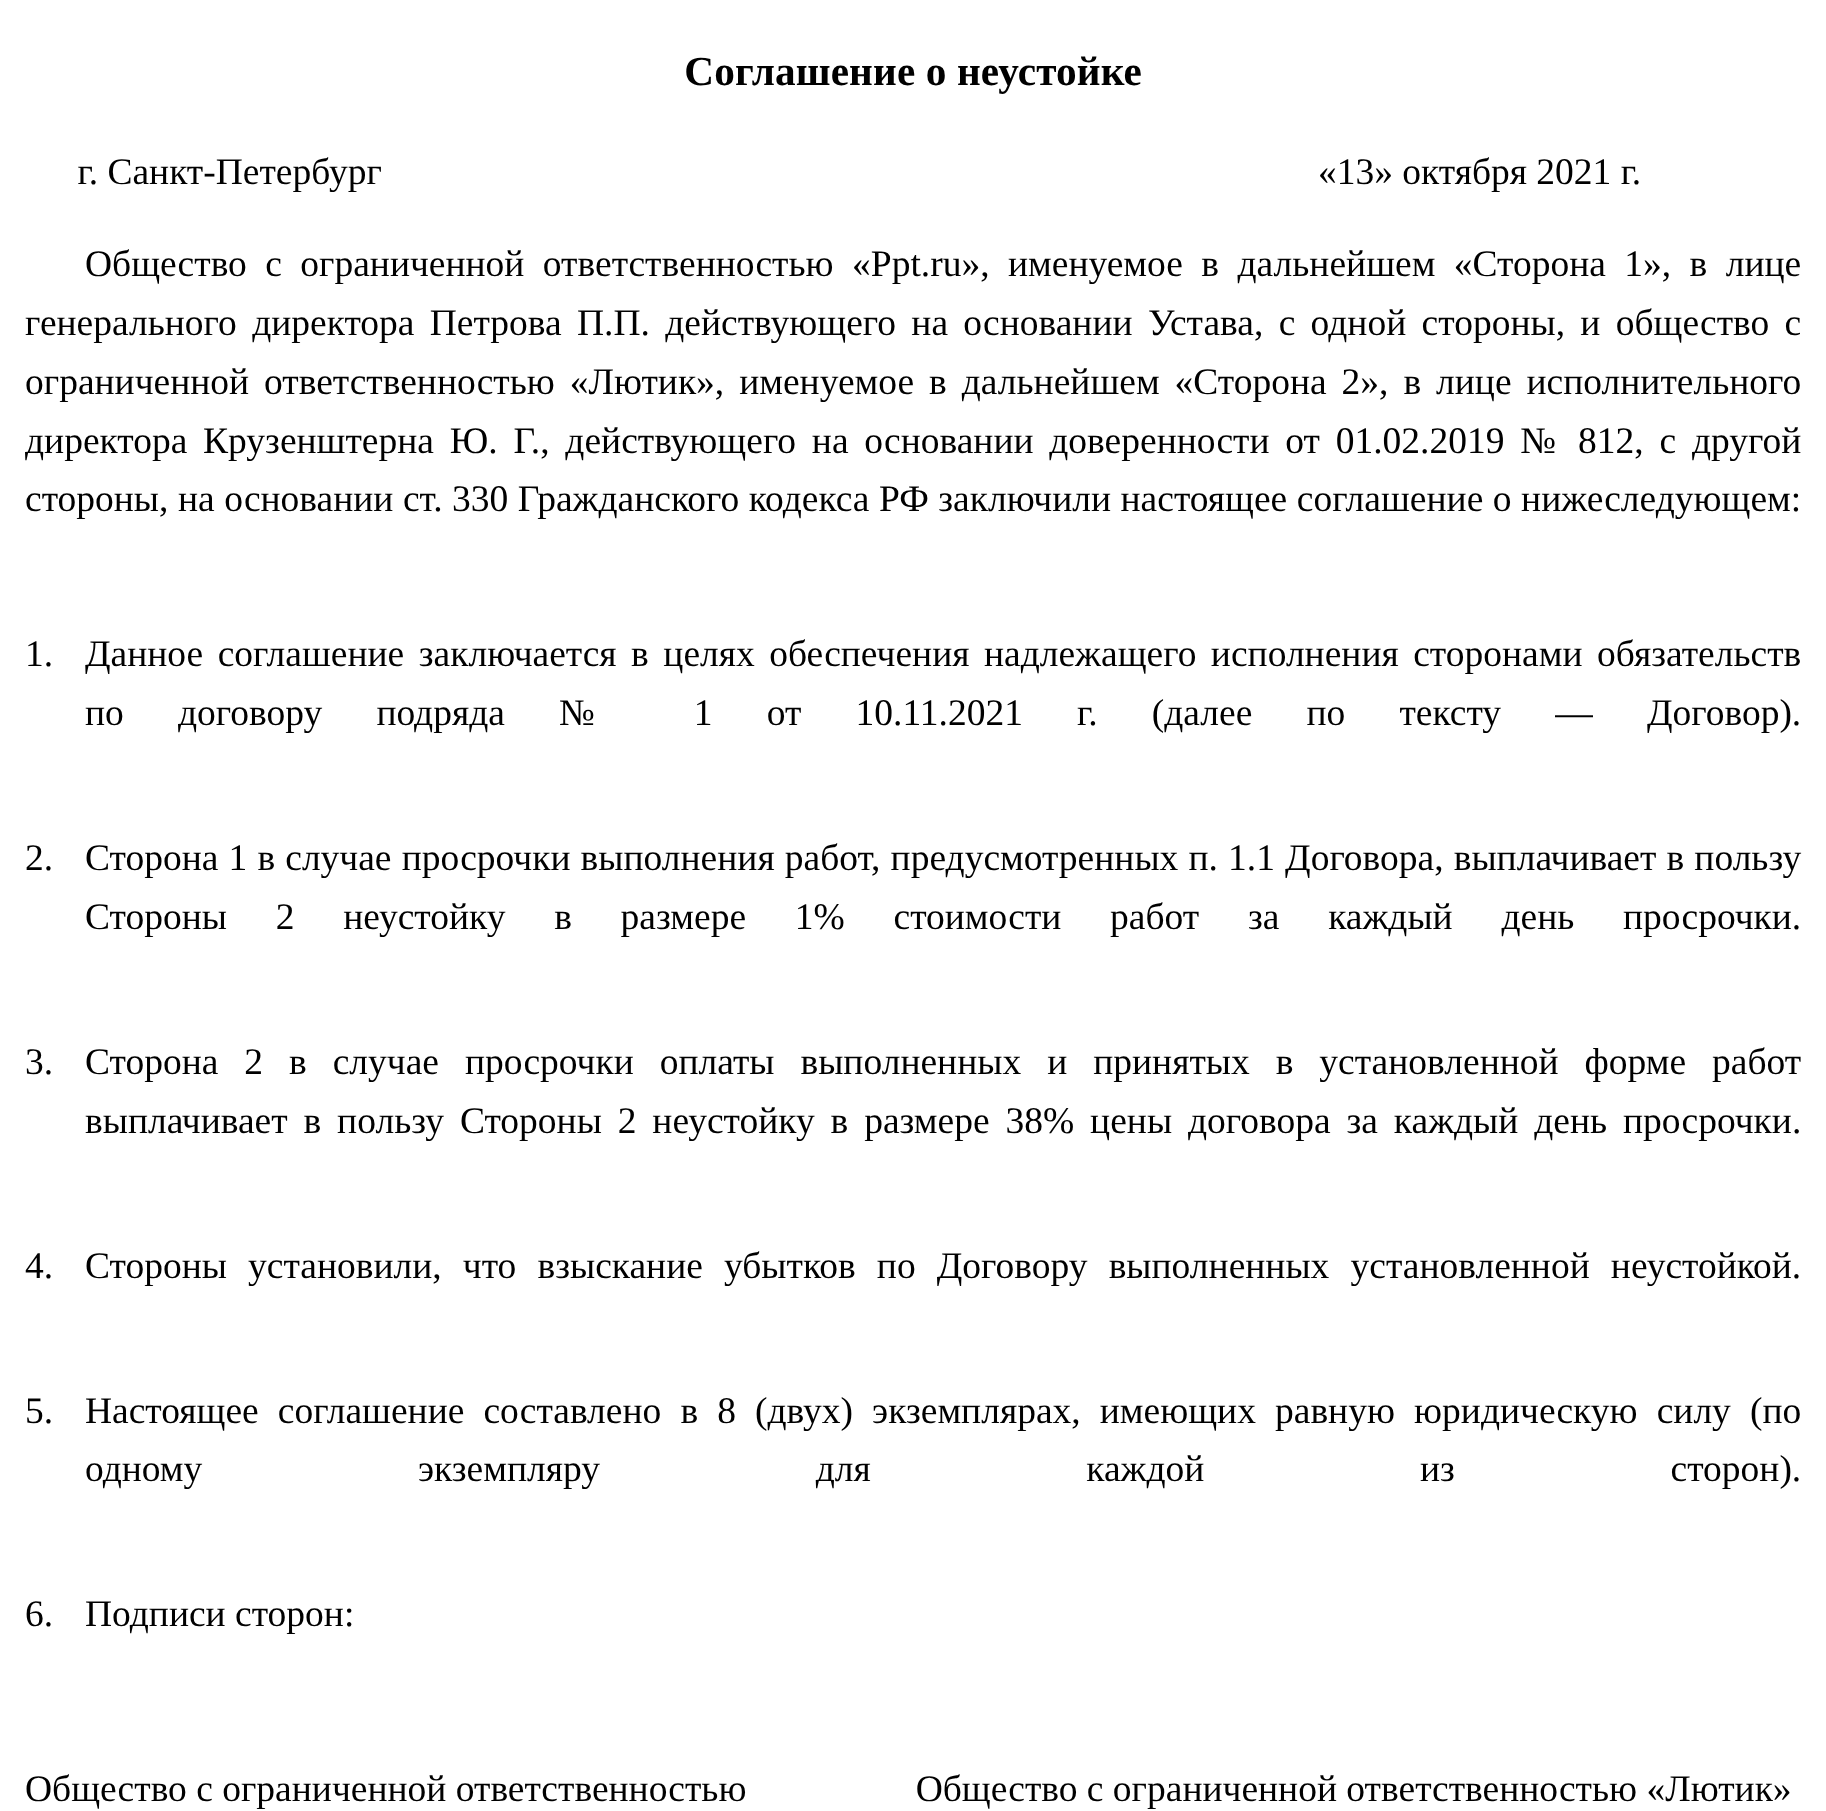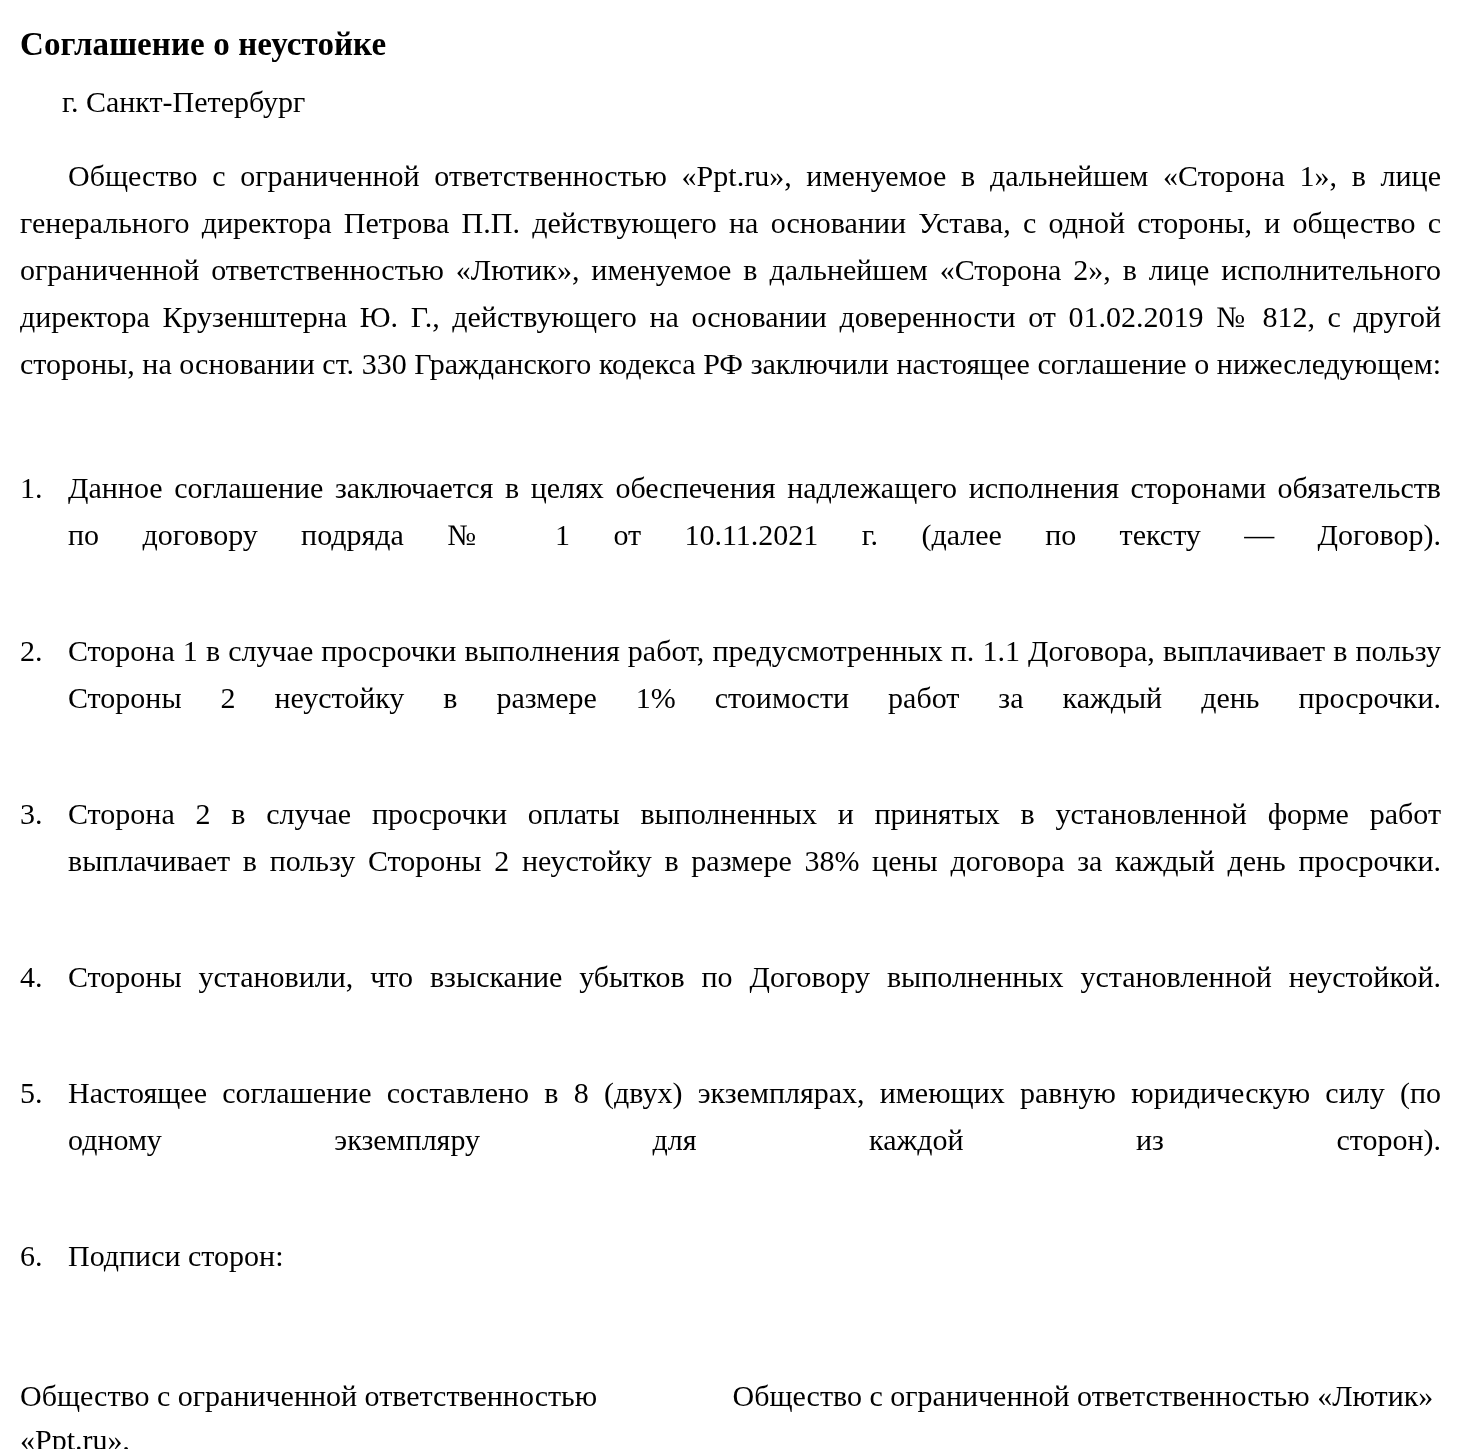--- a/index.html
+++ b/index.html
@@ -19,37 +19,37 @@
     position: relative;
     width: 1461px;
     height: 1449px;
     box-sizing: border-box;
     padding: 0 20px 0 20px;
     overflow: hidden;
   }
 
   
   .doc-title {
-    text-align: left;
+    text-align: center;
     font-weight: bold;
     font-size: 33px;
     line-height: 1.15;
-    margin: 0;
+    margin: 14px;
     padding-top: 26px;
     letter-spacing: 0.1px;
   }
 
   
   .meta-row {
     display: flex;
     justify-content: space-between;
     align-items: center;
     font-size: 30px;
     line-height: 1.2;
-    margin-top: 20px;
+    margin-top: 42px;
     padding-left: 42px;
     padding-right: 128px;
   }
   .meta-city, .meta-date { white-space: nowrap; }
 
   
   .intro {
     margin-top: 32px;
     font-size: 30px;
     line-height: 47px;
@@ -112,20 +112,21 @@
 </style>
 </head>
 <body>
 
 <div class="page">
 
   <h1 class="doc-title">Соглашение о неустойке</h1>
 
   <div class="meta-row">
     <span class="meta-city">г. Санкт-Петербург</span>
+    <span class="meta-date">«13» октября 2021 г.</span>
   </div>
 
   <p class="intro">Общество с ограниченной ответственностью «Ppt.ru», именуемое в дальнейшем «Сторона 1», в лице генерального директора Петрова П.П. действующего на основании Устава, с одной стороны, и общество с ограниченной ответственностью «Лютик», именуемое в дальнейшем «Сторона 2», в лице исполнительного директора Крузенштерна Ю. Г., действующего на основании доверенности от 01.02.2019 № 812, с другой стороны, на основании ст. 330 Гражданского кодекса РФ заключили настоящее соглашение о нижеследующем:</p>
 
   <ol class="clauses">
 
     <li class="clause">
       <span class="clause-num">1.</span>
       <span class="clause-text">Данное соглашение заключается в целях обеспечения надлежащего исполнения сторонами обязательств по договору подряда № 1 от 10.11.2021 г. (далее по тексту — Договор).</span>
     </li>

